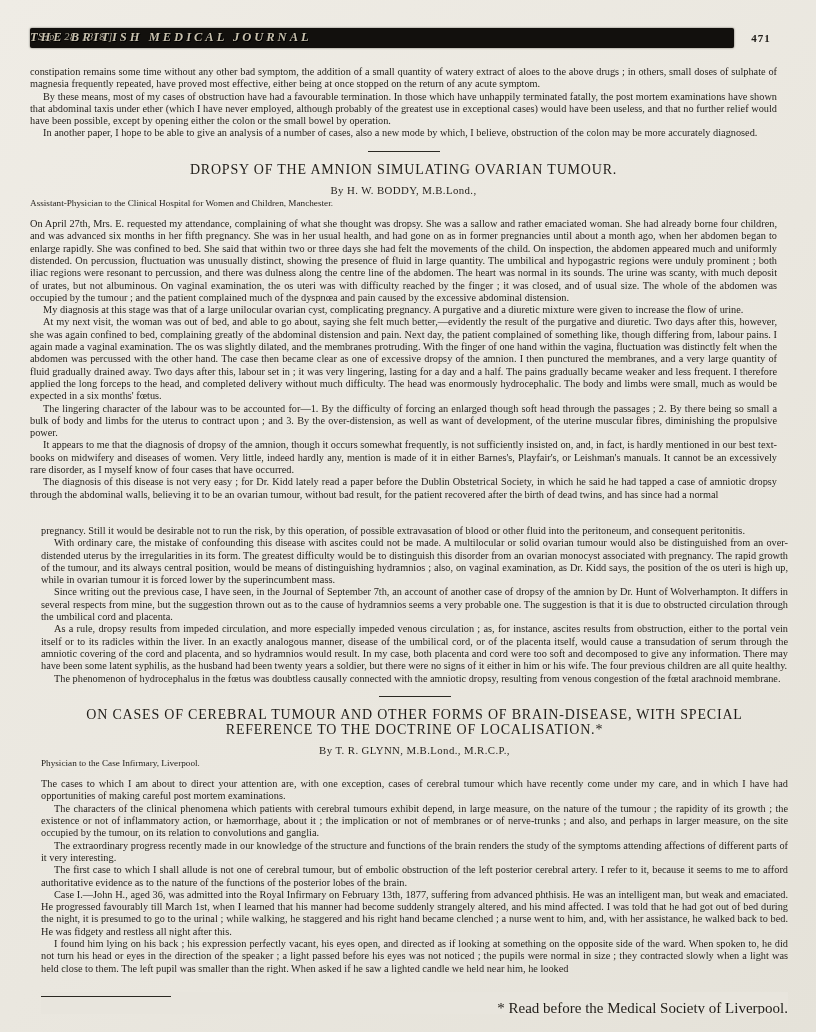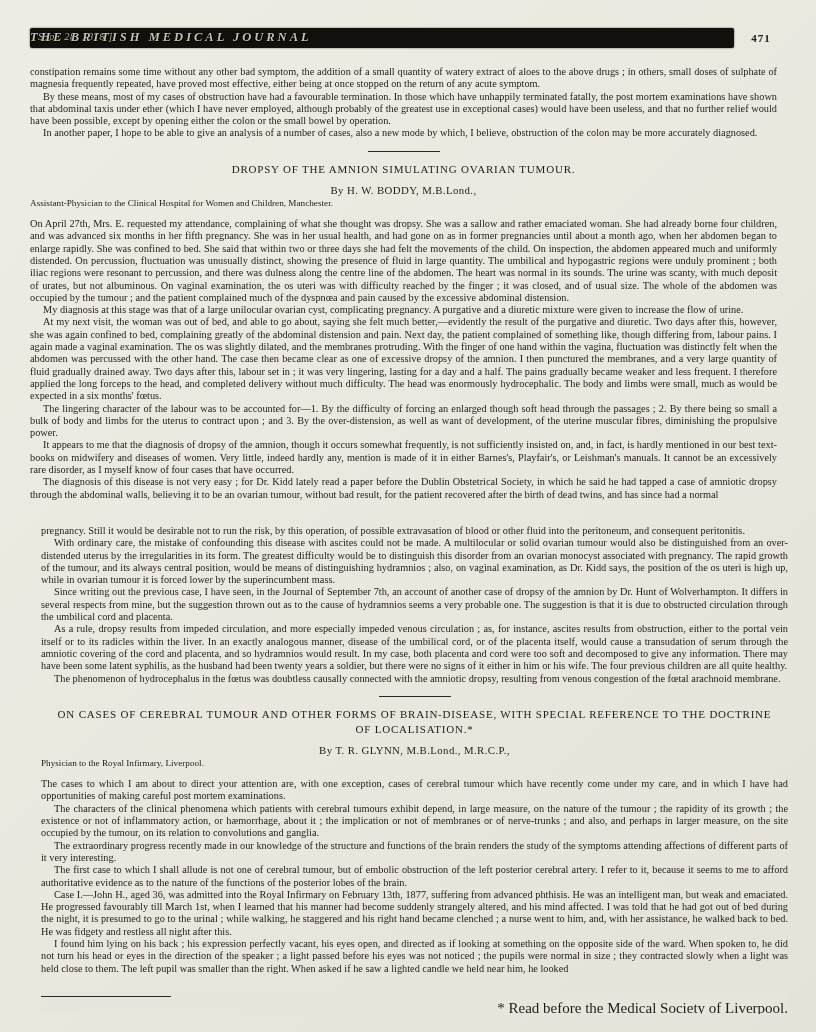--- a/index.html
+++ b/index.html
@@ -58,21 +58,21 @@
   p.noindent { text-indent:0; }
   
   .sep-rule {
     width:72px; height:0;
     border-top:1px solid #2a2822;
     margin:11px auto 10px auto;
   }
   
   .article-title {
     text-align:center; text-indent:0;
-    font-size:11px; line-height:15px;
+    font-size:14px; line-height:15px;
     letter-spacing:0.8px;
     margin:2px 14px 7px 14px;
     font-weight:normal;
   }
   .byline {
     text-align:center; text-indent:0;
     font-size:10.8px; letter-spacing:0.4px;
     margin-bottom:2px;
   }
   .affiliation {
@@ -136,21 +136,21 @@
       <p class="body-par noindent">pregnancy. Still it would be desirable not to run the risk, by this operation, of possible extravasation of blood or other fluid into the peritoneum, and consequent peritonitis.</p>
       <p class="body-par">With ordinary care, the mistake of confounding this disease with ascites could not be made. A multilocular or solid ovarian tumour would also be distinguished from an over-distended uterus by the irregularities in its form. The greatest difficulty would be to distinguish this disorder from an ovarian monocyst associated with pregnancy. The rapid growth of the tumour, and its always central position, would be means of distinguishing hydramnios ; also, on vaginal examination, as Dr. Kidd says, the position of the os uteri is high up, while in ovarian tumour it is forced lower by the superincumbent mass.</p>
       <p class="body-par">Since writing out the previous case, I have seen, in the Journal of September 7th, an account of another case of dropsy of the amnion by Dr. Hunt of Wolverhampton. It differs in several respects from mine, but the suggestion thrown out as to the cause of hydramnios seems a very probable one. The suggestion is that it is due to obstructed circulation through the umbilical cord and placenta.</p>
       <p class="body-par">As a rule, dropsy results from impeded circulation, and more especially impeded venous circulation ; as, for instance, ascites results from obstruction, either to the portal vein itself or to its radicles within the liver. In an exactly analogous manner, disease of the umbilical cord, or of the placenta itself, would cause a transudation of serum through the amniotic covering of the cord and placenta, and so hydramnios would result. In my case, both placenta and cord were too soft and decomposed to give any information. There may have been some latent syphilis, as the husband had been twenty years a soldier, but there were no signs of it either in him or his wife. The four previous children are all quite healthy.</p>
       <p class="body-par">The phenomenon of hydrocephalus in the fœtus was doubtless causally connected with the amniotic dropsy, resulting from venous congestion of the fœtal arachnoid membrane.</p>
 
       <div class="sep-rule"></div>
 
       <h2 class="article-title">ON CASES OF CEREBRAL TUMOUR AND OTHER FORMS OF BRAIN-DISEASE, WITH SPECIAL REFERENCE TO THE DOCTRINE OF LOCALISATION.*</h2>
       <p class="byline">By T. R. GLYNN, M.B.Lond., M.R.C.P.,</p>
-      <p class="affiliation">Physician to the Royal Infirmary, Liverpool.</p>
+      <p class="affiliation">Physician to the Case Infirmary, Liverpool.</p>
 
       <p class="body-par noindent">The cases to which I am about to direct your attention are, with one exception, cases of cerebral tumour which have recently come under my care, and in which I have had opportunities of making careful post mortem examinations.</p>
       <p class="body-par">The characters of the clinical phenomena which patients with cerebral tumours exhibit depend, in large measure, on the nature of the tumour ; the rapidity of its growth ; the existence or not of inflammatory action, or hæmorrhage, about it ; the implication or not of membranes or of nerve-trunks ; and also, and perhaps in larger measure, on the site occupied by the tumour, on its relation to convolutions and ganglia.</p>
       <p class="body-par">The extraordinary progress recently made in our knowledge of the structure and functions of the brain renders the study of the symptoms attending affections of different parts of it very interesting.</p>
       <p class="body-par">The first case to which I shall allude is not one of cerebral tumour, but of embolic obstruction of the left posterior cerebral artery. I refer to it, because it seems to me to afford authoritative evidence as to the nature of the functions of the posterior lobes of the brain.</p>
       <p class="body-par">Case I.—John H., aged 36, was admitted into the Royal Infirmary on February 13th, 1877, suffering from advanced phthisis. He was an intelligent man, but weak and emaciated. He progressed favourably till March 1st, when I learned that his manner had become suddenly strangely altered, and his mind affected. I was told that he had got out of bed during the night, it is presumed to go to the urinal ; while walking, he staggered and his right hand became clenched ; a nurse went to him, and, with her assistance, he walked back to bed. He was fidgety and restless all night after this.</p>
       <p class="body-par">I found him lying on his back ; his expression perfectly vacant, his eyes open, and directed as if looking at something on the opposite side of the ward. When spoken to, he did not turn his head or eyes in the direction of the speaker ; a light passed before his eyes was not noticed ; the pupils were normal in size ; they contracted slowly when a light was held close to them. The left pupil was smaller than the right. When asked if he saw a lighted candle we held near him, he looked</p>
 
       <div class="footnote">
         <div class="footnote-rule"></div>

